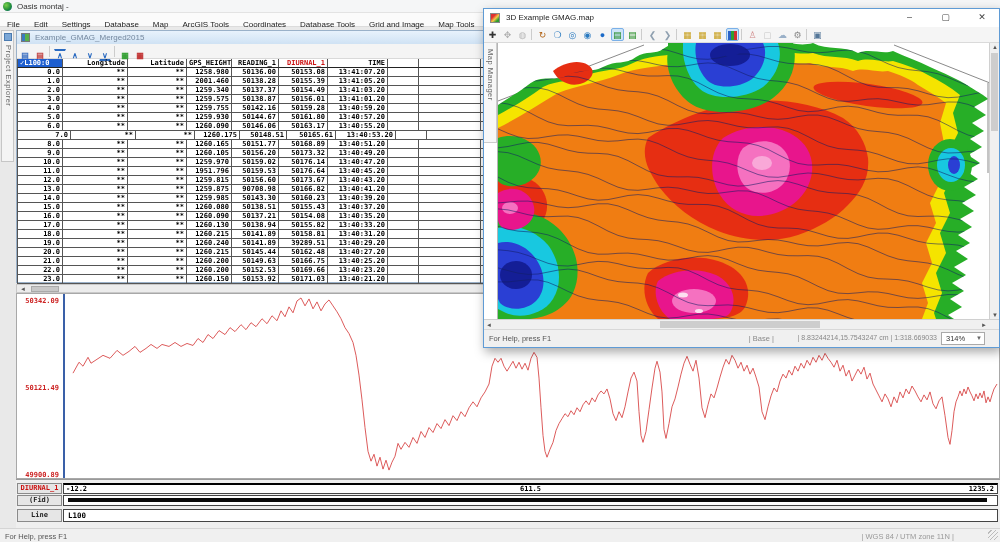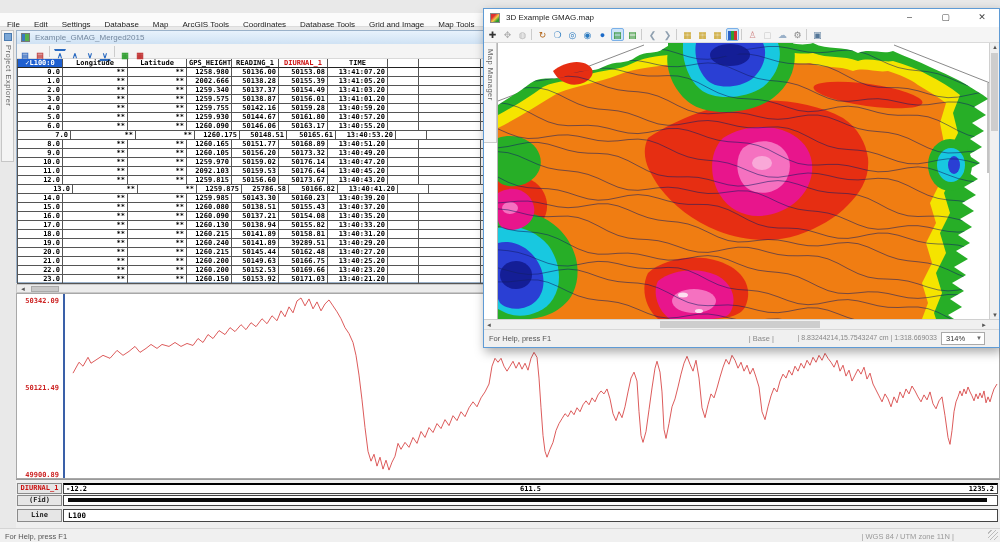--- a/index.html
+++ b/index.html
@@ -41,21 +41,21 @@
     font-size:8px; line-height:12px; font-weight:bold; border:1px solid transparent; }
   .tb-ico.bar-top { border-top:2px solid #2a6ac0; line-height:9px; }
   .tb-ico.bar-bot { border-bottom:2px solid #2a6ac0; line-height:11px; }
   .tb-sep { display:inline-block; width:1px; height:11px; background:#ccc; margin:2px 2px 0 2px; vertical-align:top; }
 
   #db-table { left:0; top:28px; width:982px; font-family:"DejaVu Sans Mono", monospace;
     font-size:7px; font-weight:bold; color:#000; }
   .trow { display:flex; height:9px; }
   .tcell { border-right:1px solid #555; border-bottom:1px solid #555; height:9px; line-height:8px;
     padding:0 2px; text-align:right; overflow:hidden; white-space:nowrap; }
-  .trow.hdr .tcell { text-align:center; border-bottom:1px solid #222; font-weight:bold; }
+  .trow.hdr .tcell { border-bottom:1px solid #222; font-weight:bold; }
   .tcell.rowhdr { border-left:1px solid #555; }
   .tcell.linecell { background:#1e5fd0; color:#fff; text-align:left; }
   .tcell.diurnal-hdr { color:#cc1111; }
   .tcell.fill { flex:1; border-right:none; }
 
   
   #plot-scroll { left:16px; top:284px; width:984px; height:9px; background:#ececec; border:1px solid #c9c9c9; }
   #plot-scroll .sb-btn { left:1px; top:1px; width:10px; height:6px; font-size:6px; line-height:6px; text-align:center; color:#555; }
   #plot-scroll .sb-thumb { left:14px; top:1px; width:28px; height:6px; background:#c8c8c8; border:1px solid #aaa; }
   #profile { left:16px; top:293px; width:984px; height:186px; background:#fff; border:1px solid #a8a8a8; }
@@ -112,20 +112,24 @@
   #m3-status .sc { position:absolute; right:62px; top:4px; color:#888; font-size:7px; }
   #m3-zoom { position:absolute; right:14px; top:2px; width:44px; height:13px; background:#fff; border:1px solid #aaa;
     font-size:7.5px; line-height:11px; padding-left:4px; color:#333; }
   #m3-zoom .dda { position:absolute; right:2px; top:0; font-size:6px; color:#666; }
 </style>
 </head>
 <body>
 
 <div id="stage">
 
+  <div class="abs" id="titlebar">
+    <div class="abs" id="app-icon"></div>
+    <span class="abs" id="title-text">Oasis montaj -</span>
+  </div>
 
   <div class="abs" id="menubar"><span class="menu-item">File</span><span class="menu-item">Edit</span><span class="menu-item">Settings</span><span class="menu-item">Database</span><span class="menu-item">Map</span><span class="menu-item">ArcGIS Tools</span><span class="menu-item">Coordinates</span><span class="menu-item">Database Tools</span><span class="menu-item">Grid and Image</span><span class="menu-item">Map Tools</span><span class="menu-item">Section Tools</span><span class="menu-item">3D</span><span class="menu-item">Seek Data</span><span class="menu-item">MAGMAP</span><span class="menu-item">GM-SY</span></div>
 
   <div class="abs" id="proj-tab">
     <div class="abs tab-icon"></div>
     <span class="vtext">Project Explorer</span>
   </div>
 
   <div class="abs" id="db-window">
     <div class="abs" id="db-title">
@@ -155,21 +159,21 @@
           <div class="tcell" style="width: 49px;">50153.08</div>
           <div class="tcell" style="width: 60px;">13:41:07.20</div>
           <div class="tcell" style="width: 31px;"></div>
           <div class="tcell" style="width: 62px;"></div>
           <div class="tcell fill"></div>
         </div>
         <div class="trow">
           <div class="tcell rowhdr" style="width: 46px;">1.0</div>
           <div class="tcell" style="width: 65px;">**</div>
           <div class="tcell" style="width: 59px;">**</div>
-          <div class="tcell" style="width: 45px;">2002.666</div>
+          <div class="tcell" style="width: 45px;">2001.460</div>
           <div class="tcell" style="width: 47px;">50138.28</div>
           <div class="tcell" style="width: 49px;">50155.39</div>
           <div class="tcell" style="width: 60px;">13:41:05.20</div>
           <div class="tcell" style="width: 31px;"></div>
           <div class="tcell" style="width: 62px;"></div>
           <div class="tcell fill"></div>
         </div>
         <div class="trow">
           <div class="tcell rowhdr" style="width: 46px;">2.0</div>
           <div class="tcell" style="width: 65px;">**</div>
@@ -275,46 +279,46 @@
           <div class="tcell" style="width: 49px;">50176.14</div>
           <div class="tcell" style="width: 60px;">13:40:47.20</div>
           <div class="tcell" style="width: 31px;"></div>
           <div class="tcell" style="width: 62px;"></div>
           <div class="tcell fill"></div>
         </div>
         <div class="trow">
           <div class="tcell rowhdr" style="width: 46px;">11.0</div>
           <div class="tcell" style="width: 65px;">**</div>
           <div class="tcell" style="width: 59px;">**</div>
-          <div class="tcell" style="width: 45px;">2092.103</div>
+          <div class="tcell" style="width: 45px;">1951.796</div>
           <div class="tcell" style="width: 47px;">50159.53</div>
           <div class="tcell" style="width: 49px;">50176.64</div>
           <div class="tcell" style="width: 60px;">13:40:45.20</div>
           <div class="tcell" style="width: 31px;"></div>
           <div class="tcell" style="width: 62px;"></div>
           <div class="tcell fill"></div>
         </div>
         <div class="trow">
           <div class="tcell rowhdr" style="width: 46px;">12.0</div>
           <div class="tcell" style="width: 65px;">**</div>
           <div class="tcell" style="width: 59px;">**</div>
           <div class="tcell" style="width: 45px;">1259.815</div>
           <div class="tcell" style="width: 47px;">50156.60</div>
           <div class="tcell" style="width: 49px;">50173.67</div>
           <div class="tcell" style="width: 60px;">13:40:43.20</div>
           <div class="tcell" style="width: 31px;"></div>
           <div class="tcell" style="width: 62px;"></div>
           <div class="tcell fill"></div>
         </div>
         <div class="trow">
-          <div class="tcell rowhdr" style="width: 56px;">13.0</div>
+          <div class="tcell rowhdr" style="width: 46px;">13.0</div>
           <div class="tcell" style="width: 65px;">**</div>
           <div class="tcell" style="width: 59px;">**</div>
           <div class="tcell" style="width: 45px;">1259.875</div>
-          <div class="tcell" style="width: 47px;">25786.58</div>
+          <div class="tcell" style="width: 47px;">90708.98</div>
           <div class="tcell" style="width: 49px;">50166.82</div>
           <div class="tcell" style="width: 60px;">13:40:41.20</div>
           <div class="tcell" style="width: 31px;"></div>
           <div class="tcell" style="width: 62px;"></div>
           <div class="tcell fill"></div>
         </div>
         <div class="trow">
           <div class="tcell rowhdr" style="width: 46px;">14.0</div>
           <div class="tcell" style="width: 65px;">**</div>
           <div class="tcell" style="width: 59px;">**</div>

